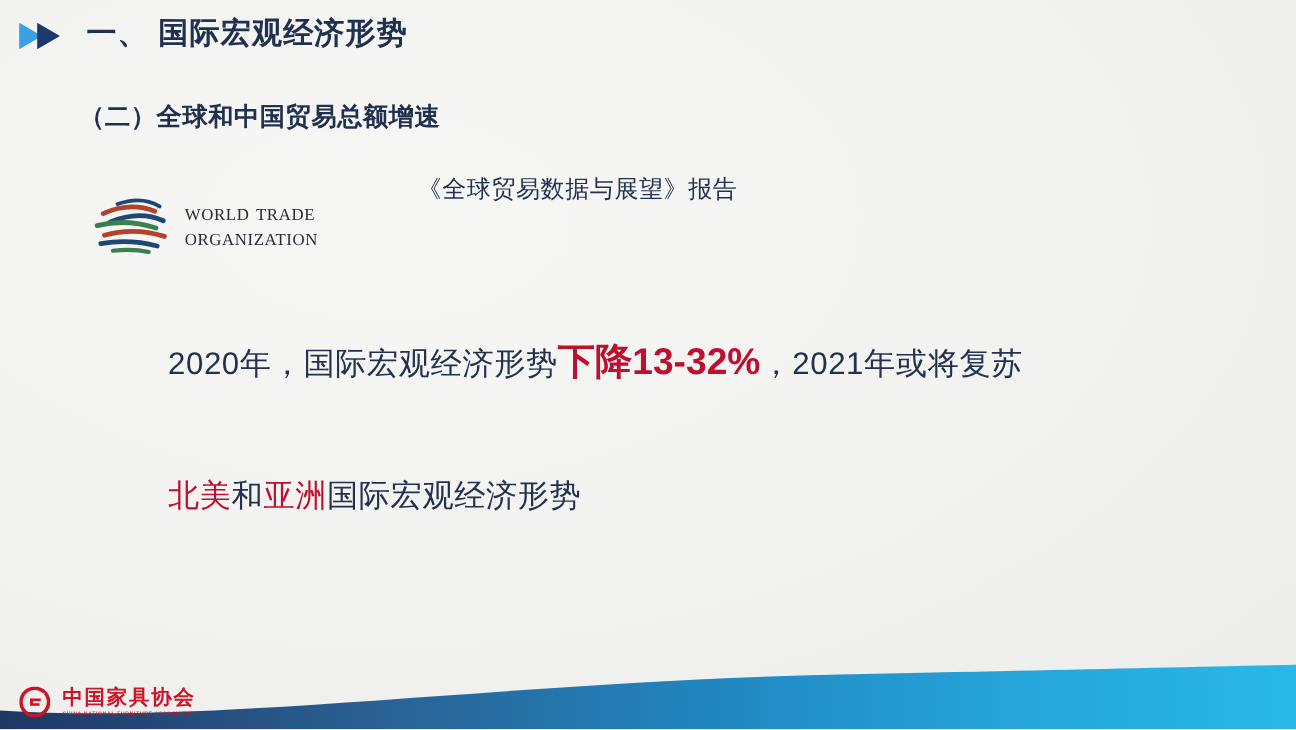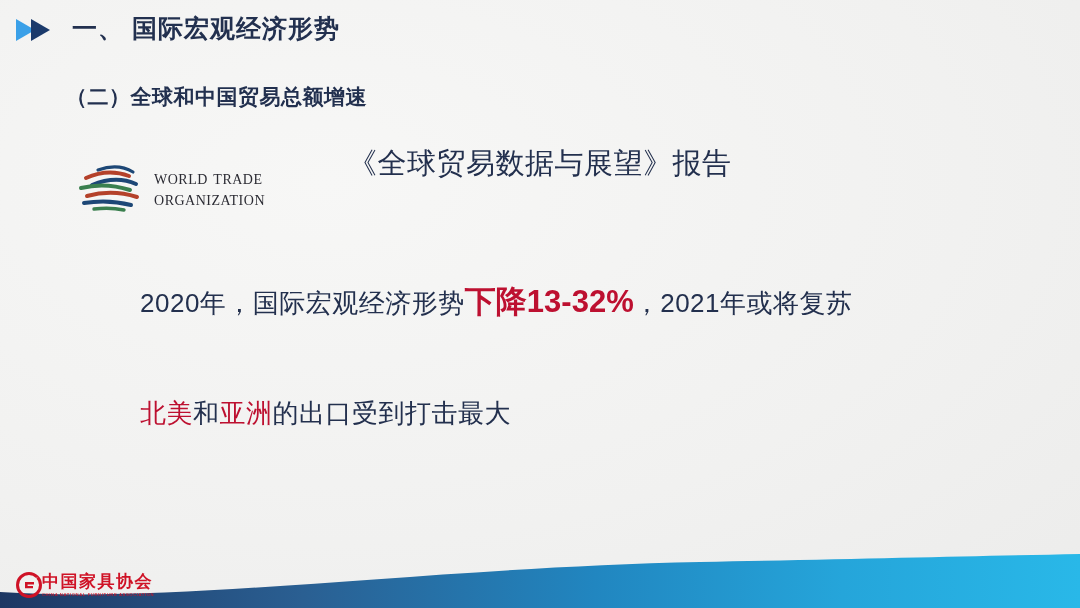--- a/index.html
+++ b/index.html
@@ -88,21 +88,21 @@
     display: block;
     font-variant: small-caps;
     text-transform: lowercase;
   }
   .wto-wordmark span::first-letter { font-size: 1em; }
 
   .report-title {
     position: absolute;
     left: 348px;
     top: 144px;
-    font-size: 29px;
+    font-size: 20px;
     color: #23304e;
     white-space: nowrap;
     letter-spacing: 0.5px;
   }
 
   
   .statement {
     position: absolute;
     white-space: nowrap;
     color: #23304e;
@@ -151,21 +151,21 @@
     letter-spacing: 0.6px;
     white-space: nowrap;
   }
 
   .cfa-logo {
     position: absolute;
     left: 16px;
     bottom: 10px;
     display: flex;
     align-items: center;
-    gap: 0;
+    gap: 10px;
   }
   .cfa-mark { width: 26px; height: 26px; flex: 0 0 auto; }
   .cfa-mark svg { display:block; }
   .cfa-text-wrap { display: flex; flex-direction: column; line-height: 1; }
   .cfa-cn {
     font-size: 17px;
     font-weight: bold;
     color: #cf1226;
     letter-spacing: 1.5px;
     white-space: nowrap;
@@ -224,21 +224,21 @@
     </span>
   </div>
 
   <div class="report-title">《全球贸易数据与展望》报告</div>
 
   <div class="statement statement-1">
     <span>2020年，国际宏观经济形势</span><span class="big-red">下降13-32%</span><span>，2021年或将复苏</span>
   </div>
 
   <div class="statement statement-2">
-    <span class="hl-red-plain">北美</span><span>和</span><span class="hl-red-plain">亚洲</span><span>的出口受到打击最大</span>
+    <span class="hl-red-plain">北美</span><span>和</span><span class="hl-red-plain">亚洲</span><span>国际宏观经济形势</span>
   </div>
 
   <div class="footer">
     <svg width="1080" height="62" viewBox="0 0 1080 62" preserveAspectRatio="none" xmlns="http://www.w3.org/2000/svg">
       <defs>
         <linearGradient id="bandGrad" x1="0" y1="0" x2="1" y2="0">
           <stop offset="0%" stop-color="#1d3763"></stop>
           <stop offset="28%" stop-color="#2a5f92"></stop>
           <stop offset="55%" stop-color="#2186c0"></stop>
           <stop offset="78%" stop-color="#25a5da"></stop>

